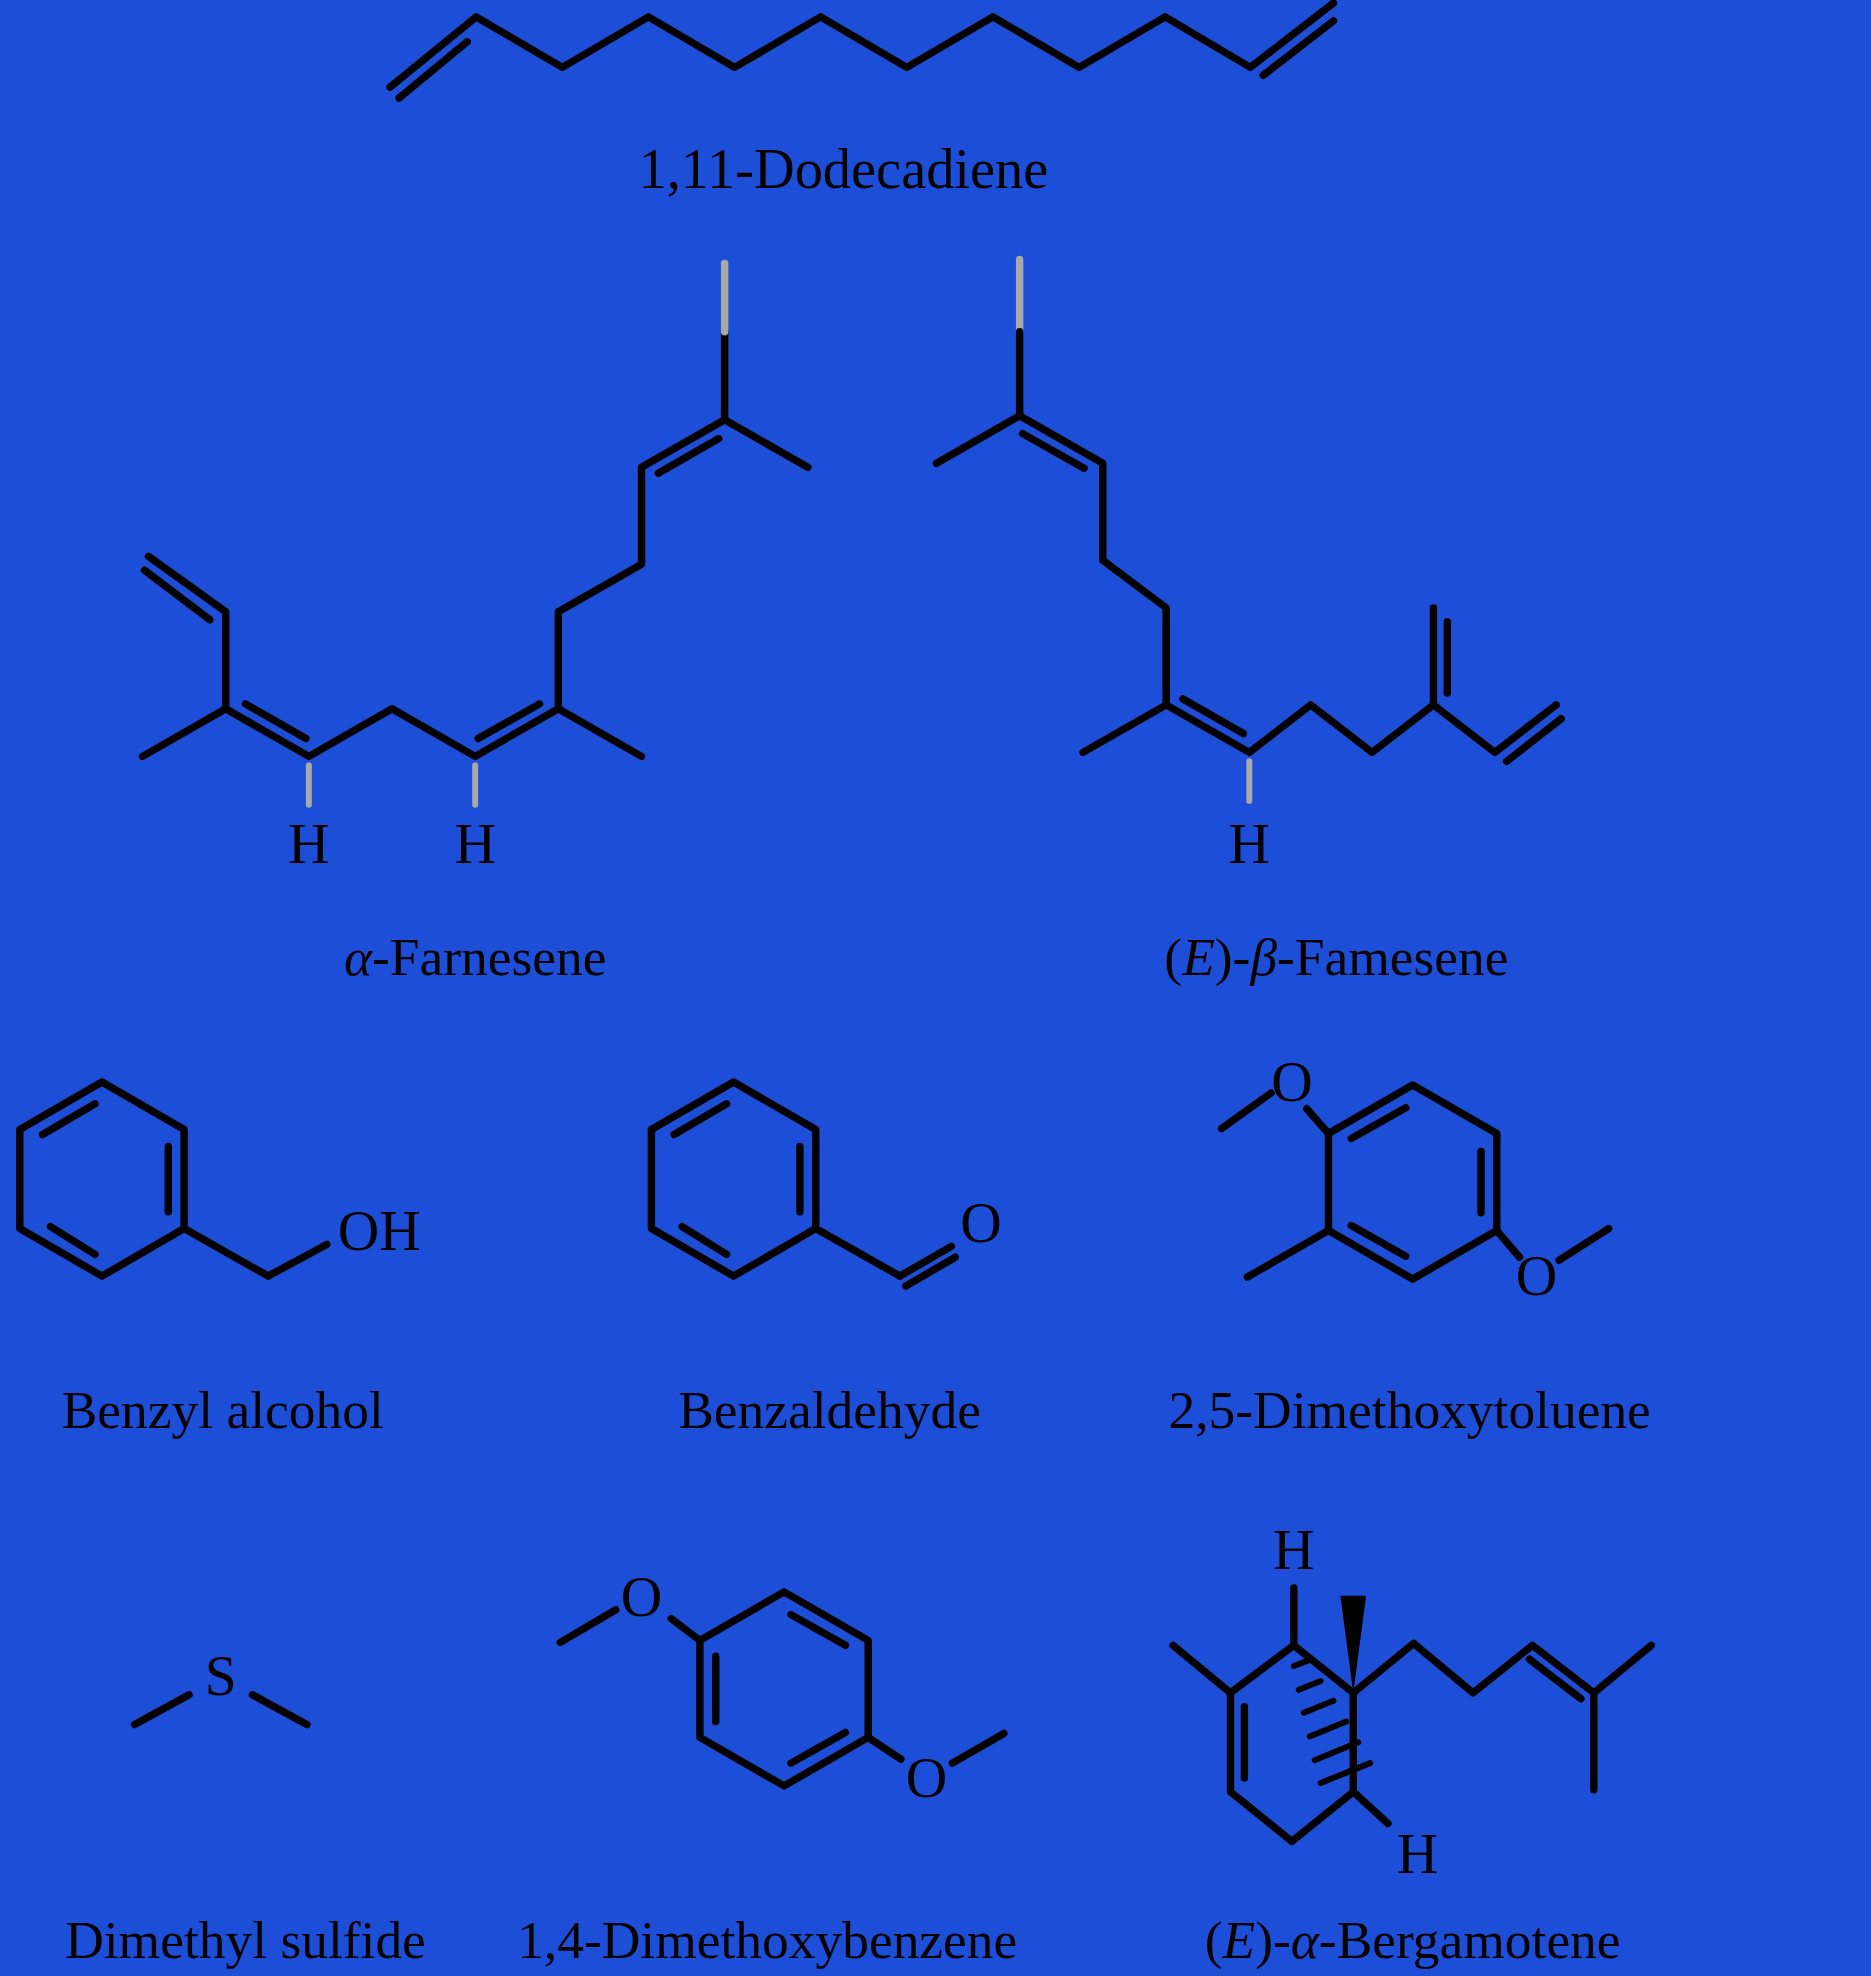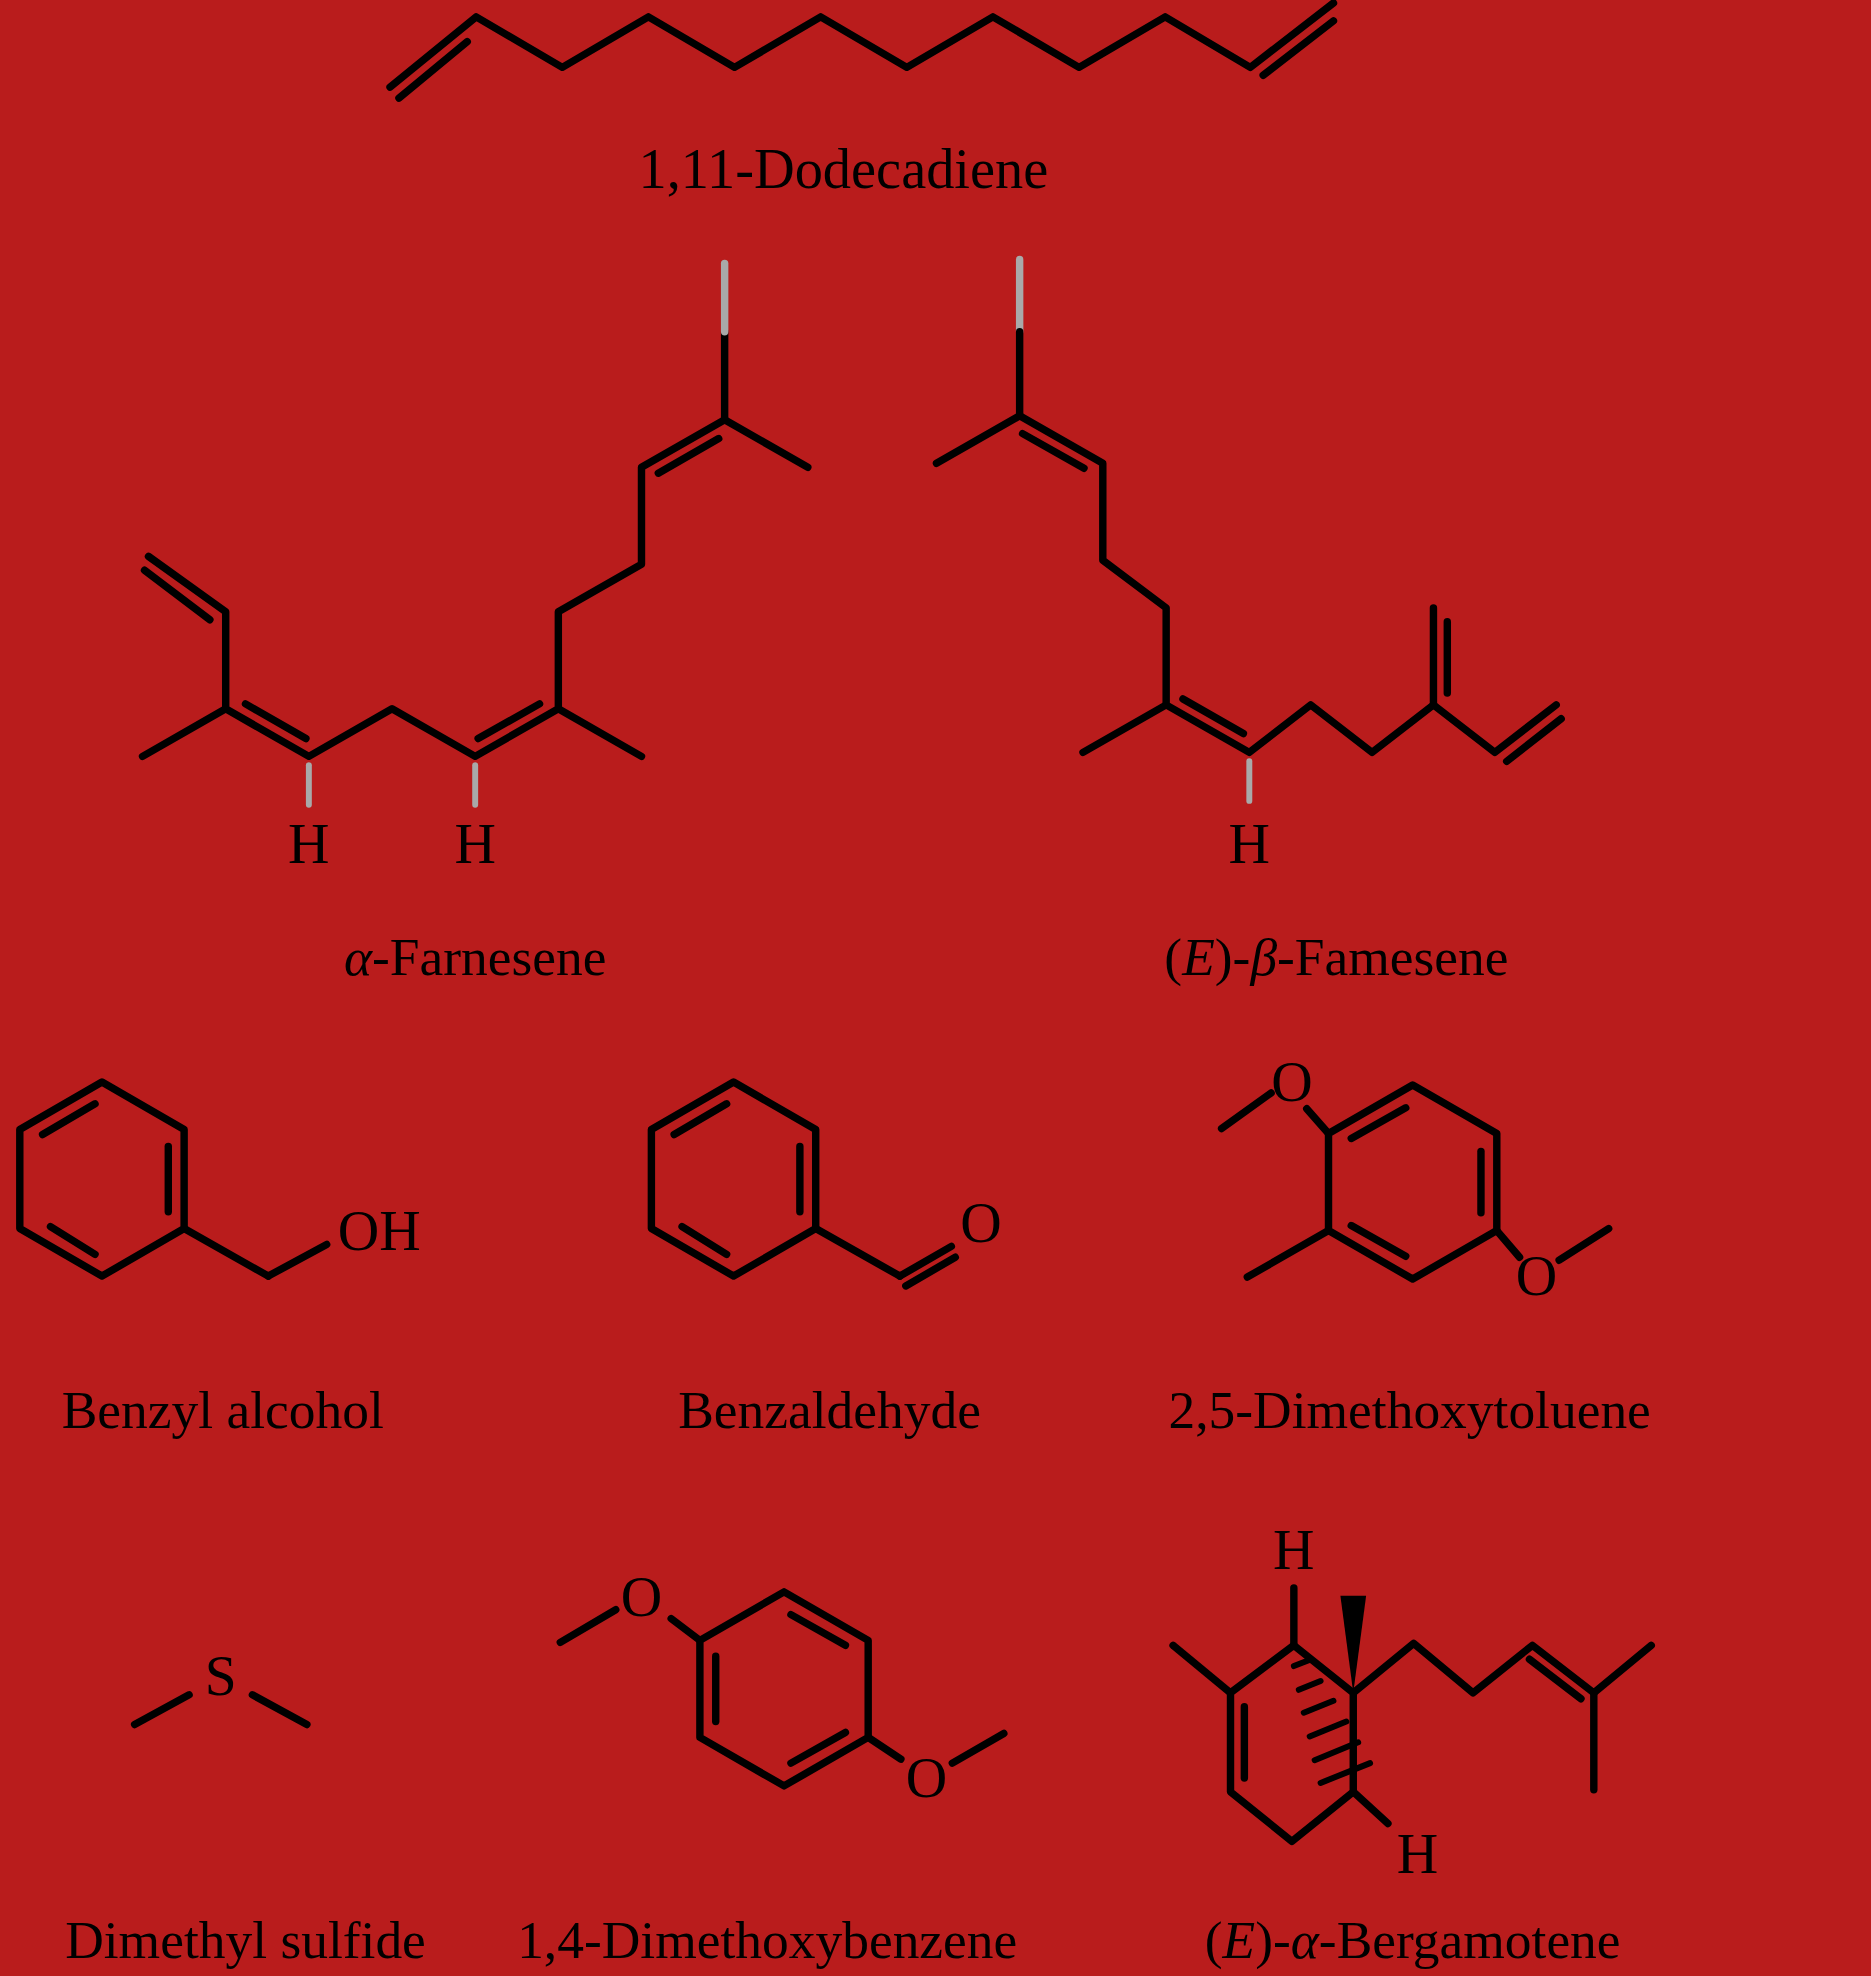--- a/index.html
+++ b/index.html
@@ -1,16 +1,16 @@
 <!DOCTYPE html>
 <html><head>
 <meta charset="utf-8">
 <style>
   html,body{margin:0;padding:0;background:#ffffff;}
-  .page{position:relative;width:1871px;height:1976px;background:#b91c1c;overflow:hidden;
+  .page{position:relative;width:1871px;height:1976px;background:#1d4ed8;overflow:hidden;
         font-family:"Liberation Serif",serif;}
   svg{position:absolute;inset:0;display:block;}
   .bond{stroke:#000000;stroke-width:7.5;fill:none;stroke-linecap:round;stroke-linejoin:round;}
   .bond.thin{stroke-width:6;}
   .bond.faded{stroke:#a9a9a9;}
   .wedge{fill:#000000;stroke:none;}
   .atom{font-family:"Liberation Serif",serif;font-size:58px;fill:#000000;}
   .mol-label{font-family:"Liberation Serif",serif;font-size:54px;fill:#000000;}
   .top-label{font-size:57px;}
   .it{font-style:italic;}

